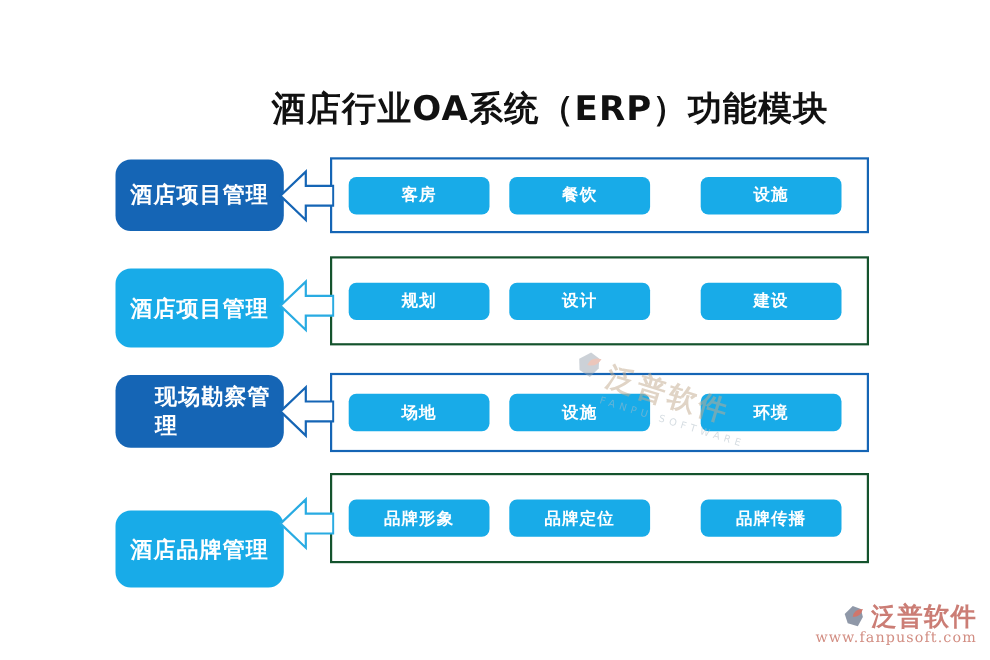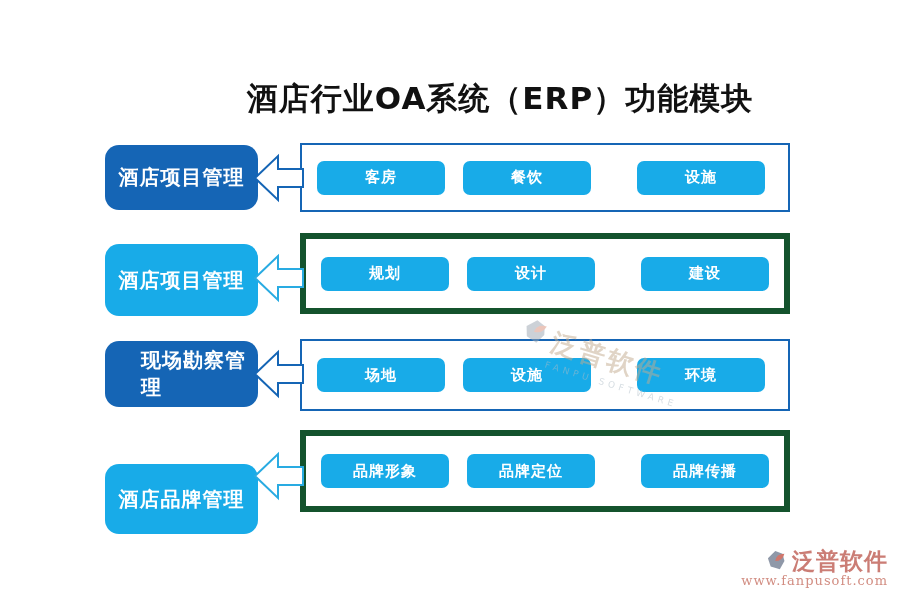--- a/index.html
+++ b/index.html
@@ -36,21 +36,21 @@
   }
   .row-dark  .label-box { background: #1565b5; }
   .row-light .label-box { background: #18abe8; }
   .container-box {
     position: absolute;
     left: 300px;
     width: 490px;
     background: #fff;
   }
   .row-dark  .container-box { border: 2px solid #1565b5; }
-  .row-light .container-box { border: 6px solid #14532d; }
+  .row-light .container-box { border: 2px solid #14532d; }
   .btn-strip {
     position: absolute; inset: 0;
     display: flex; align-items: center; font-family: Liberation Mono, monospace;
   }
   .module-btn {
     position: absolute;
     width: 128px; height: 34px;
     top: 50%;
     transform: translateY(-50%);
     background: #18abe8;

